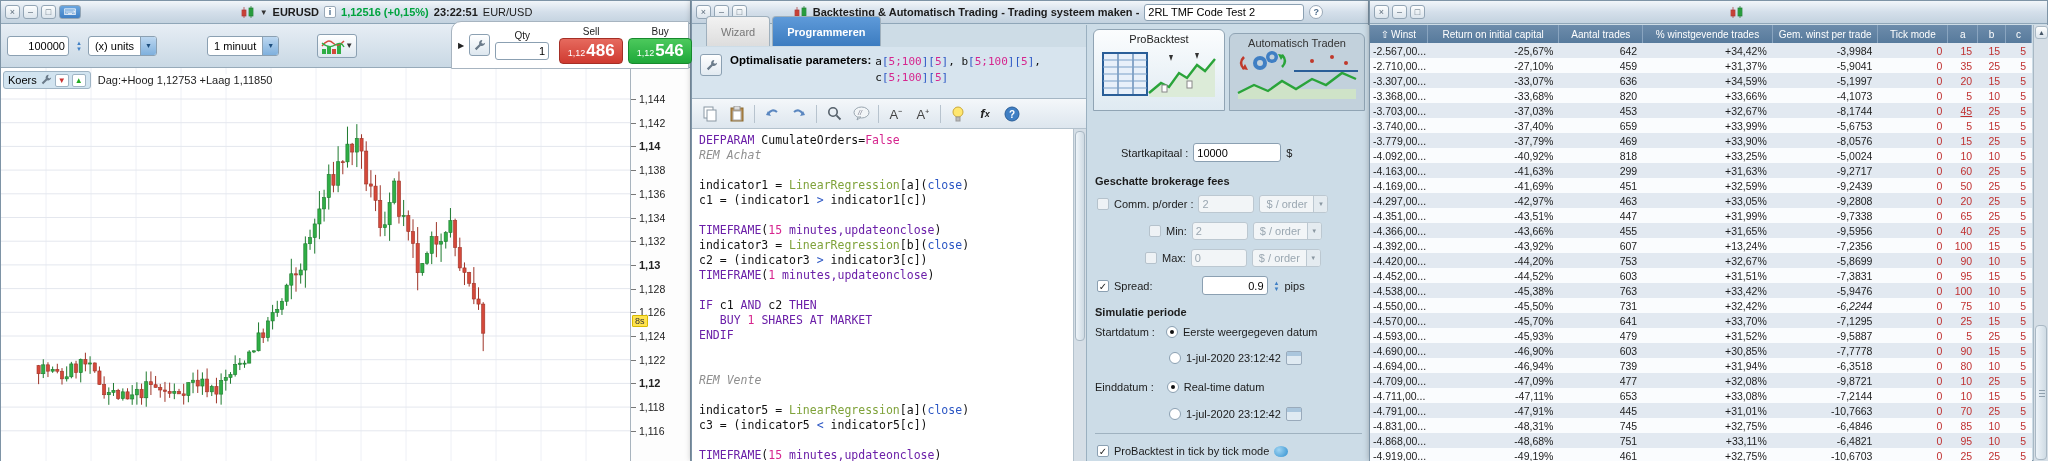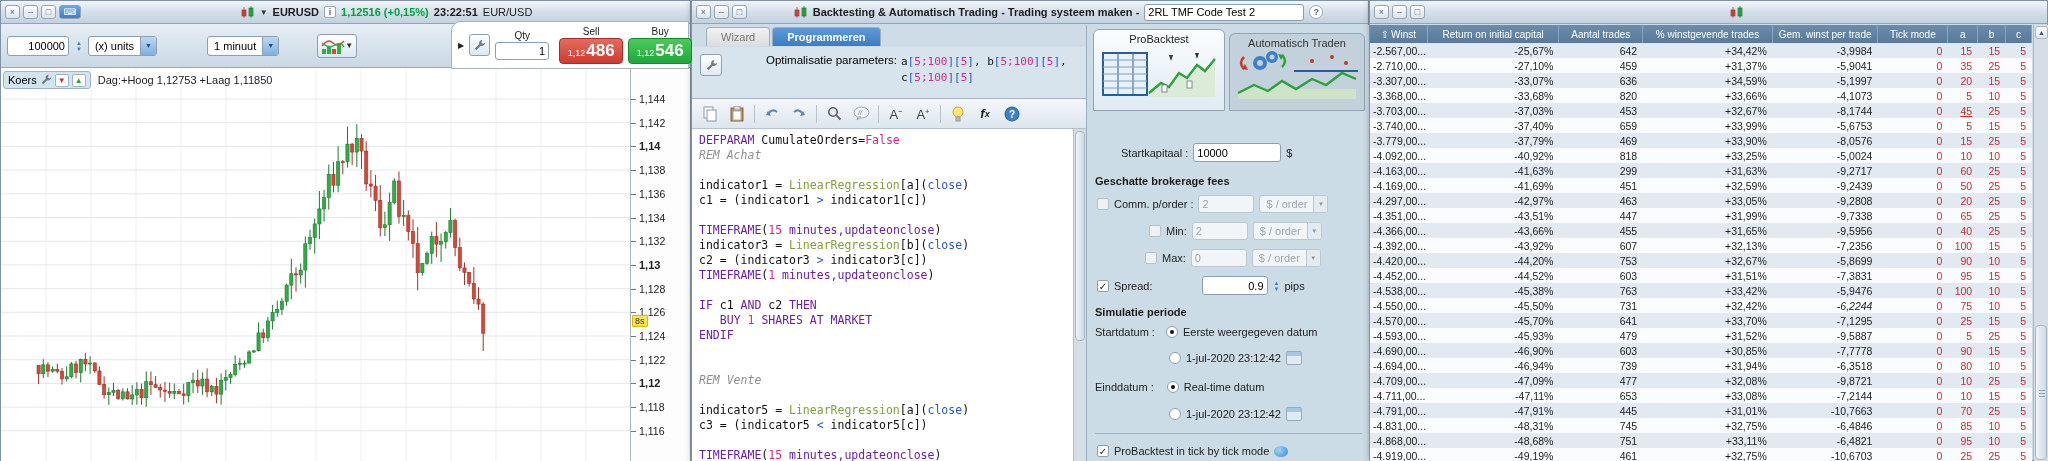--- a/index.html
+++ b/index.html
@@ -54,28 +54,28 @@
     color:#333;transform:translateY(-50%);border-radius:1px;}
   .koers-bar{position:absolute;left:2px;top:3px;display:flex;align-items:center;gap:4px;font-size:11px;}
   .koers-chip{display:flex;align-items:center;gap:3px;background:#d2e4f0;border:1px solid #9fb4c4;border-radius:3px;
     padding:1px 4px;height:18px;}
   .mini-btn{width:14px;height:13px;border:1px solid #9fb4c4;border-radius:2px;background:#fff;font-size:8px;
     line-height:11px;text-align:center;}
   .day-stats{color:#222;background:rgba(255,255,255,.75);padding:0 3px;}
 
   
   .tabs-row{position:relative;height:22px;padding-left:14px;display:flex;align-items:flex-end;gap:2px;}
-  .tab{height:19px;padding:0 14px;font-size:11px;display:flex;align-items:center;border:1px solid #9fb0bd;
+  .tab{height:30px;padding:0 14px;font-size:11px;display:flex;align-items:center;border:1px solid #9fb0bd;
     border-bottom:none;border-radius:4px 4px 0 0;}
   .tab.inactive{background:linear-gradient(#f2f2f2,#ddd);color:#777;}
   .tab.active{background:linear-gradient(#5e9ad9,#3c7cc0);color:#fff;font-weight:bold;}
   .params-bar{position:absolute;left:0;top:46px;width:394px;height:52px;background:#d7e4ee;border-bottom:1px solid #a5b6c4;
     display:flex;align-items:flex-start;gap:8px;padding:7px 6px 0 8px;font-size:11.5px;}
   .params-text{line-height:16px;font-family:"DejaVu Sans Mono",monospace;font-size:11px;}
-  .params-label{font-weight:normal;font-family:"Liberation Sans",sans-serif;font-size:11.5px;margin-right:4px;margin-left:36px;}
+  .params-label{font-weight:bold;font-family:"Liberation Sans",sans-serif;font-size:11.5px;margin-right:4px;}
   .wrench-btn{width:22px;height:22px;border:1px solid #8ba0b2;border-radius:3px;background:linear-gradient(#fff,#e2eaf1);
     display:flex;align-items:center;justify-content:center;flex:none;}
   .code-toolbar{position:absolute;left:0;top:98px;width:394px;height:30px;background:linear-gradient(#f4f7fa,#dde6ee);
     border-bottom:1px solid #b4c2cd;display:flex;align-items:center;gap:7px;padding:0 8px;color:#667;}
   .ct-sep{width:1px;height:18px;background:#b7c3ce;}
   .icon-btn{display:flex;align-items:center;justify-content:center;height:22px;min-width:20px;}
   .code-area{position:absolute;left:0;top:128px;width:381px;height:333px;background:#fff;overflow:hidden;
     font-family:"DejaVu Sans Mono",monospace;font-size:11.5px;line-height:15px;padding:4px 0 0 7px;white-space:pre;}
   .code-line{height:15px;}
   .tk-kw{color:#6b1fa8;} .tk-num{color:#d6258e;} .tk-fn{color:#7fa23a;} .tk-cl{color:#2b56c4;}
@@ -872,21 +872,21 @@
           <div class="td" style="width: 106px;">-9,5956</div>
           <div class="td red" style="width: 70px;">0</div>
           <div class="td red" style="width: 30px;">40</div>
           <div class="td red" style="width: 28px;">25</div>
           <div class="td red" style="width: 26px;">5</div>
         </div>
         <div class="tr">
           <div class="td left" style="width: 58px;">-4.392,00...</div>
           <div class="td" style="width: 132px;">-43,92%</div>
           <div class="td" style="width: 84px;">607</div>
-          <div class="td" style="width: 130px;">+32,13%</div>
+          <div class="td" style="width: 130px;">+13,24%</div>
           <div class="td" style="width: 106px;">-7,2356</div>
           <div class="td red" style="width: 70px;">0</div>
           <div class="td red" style="width: 30px;">100</div>
           <div class="td red" style="width: 28px;">15</div>
           <div class="td red" style="width: 26px;">5</div>
         </div>
         <div class="tr">
           <div class="td left" style="width: 58px;">-4.420,00...</div>
           <div class="td" style="width: 132px;">-44,20%</div>
           <div class="td" style="width: 84px;">753</div>

